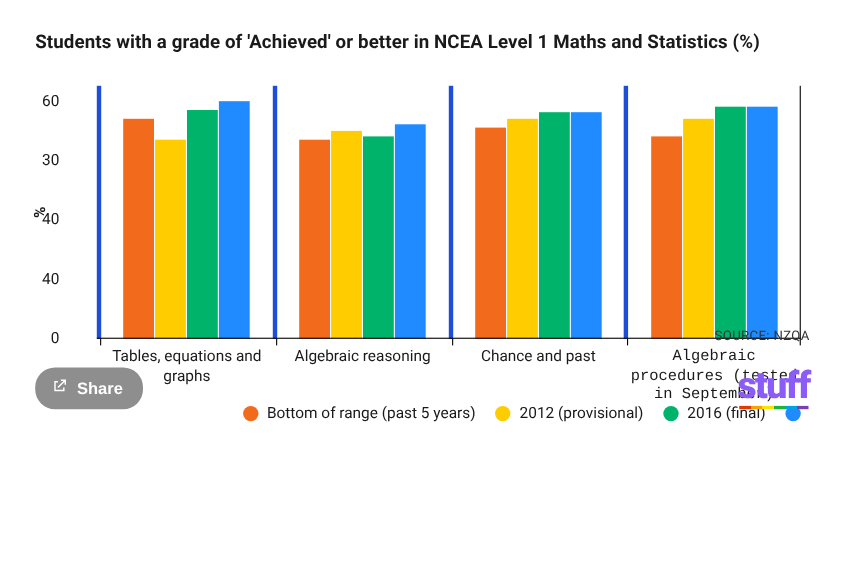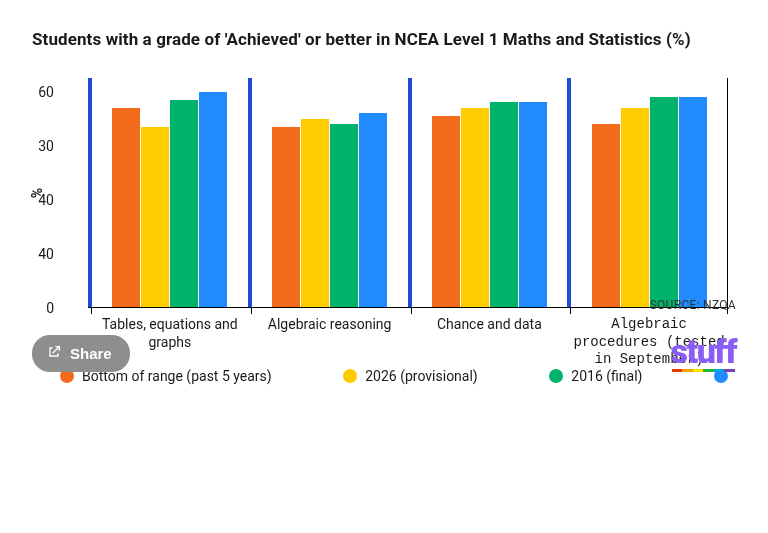--- a/index.html
+++ b/index.html
@@ -137,21 +137,21 @@
     font-size: 14px;
     line-height: 1.25;
     color: #1a1a1a;
   }
   .legend {
     margin-top: 60px;
     margin-left: 28px;
     width: 668px;
     display: flex;
     flex-wrap: wrap;
-    justify-content: space-between;
+    justify-content: flex-end;
     gap: 6px 18px;
     font-size: 14px;
   }
   .legend-item {
     display: flex;
     align-items: center;
     gap: 8px;
   }
   .swatch {
     width: 14px;
@@ -262,21 +262,21 @@
             <div class="cat-label">Algebraic reasoning</div>
           </div>
           <div class="group">
             <div class="sep-stub"></div>
             <div class="bars">
               <div class="bar" style="background: rgb(242, 106, 27); height: 83.5294%;"></div>
               <div class="bar" style="background: rgb(255, 204, 0); height: 87.0588%;"></div>
               <div class="bar" style="background: rgb(0, 179, 107); height: 89.4118%;"></div>
               <div class="bar" style="background: rgb(31, 139, 255); height: 89.4118%;"></div>
             </div>
-            <div class="cat-label">Chance and data</div>
+            <div class="cat-label">Chance and past</div>
           </div>
           <div class="group">
             <div class="sep-stub"></div>
             <div class="bars">
               <div class="bar" style="background: rgb(242, 106, 27); height: 80%;"></div>
               <div class="bar" style="background: rgb(255, 204, 0); height: 87.0588%;"></div>
               <div class="bar" style="background: rgb(0, 179, 107); height: 91.7647%;"></div>
               <div class="bar" style="background: rgb(31, 139, 255); height: 91.7647%;"></div>
             </div>
             <div class="cat-label">Algebraic procedures (tested in September)</div>
@@ -286,21 +286,21 @@
     </div>
   </div>
 
   <div class="legend" id="legend">
       <div class="legend-item">
         <span class="swatch" style="background: rgb(242, 106, 27);"></span>
         <span>Bottom of range (past 5 years)</span>
       </div>
       <div class="legend-item">
         <span class="swatch" style="background: rgb(255, 204, 0);"></span>
-        <span>2026 (provisional)</span>
+        <span>2012 (provisional)</span>
       </div>
       <div class="legend-item">
         <span class="swatch" style="background: rgb(0, 179, 107);"></span>
         <span>2016 (final)</span>
       </div>
       <div class="legend-item">
         <span class="swatch" style="background: rgb(31, 139, 255);"></span>
       </div>
     </div>
 

